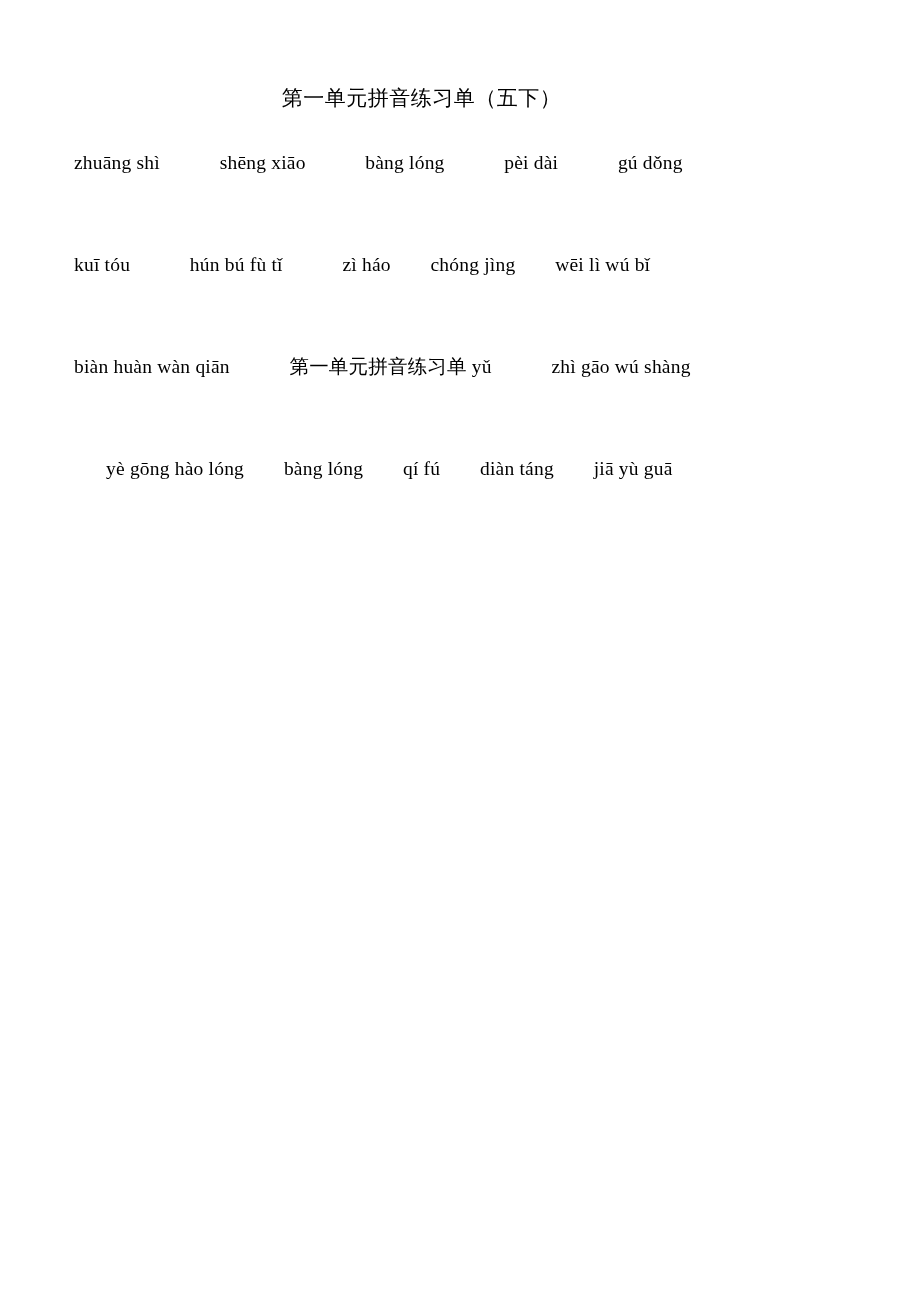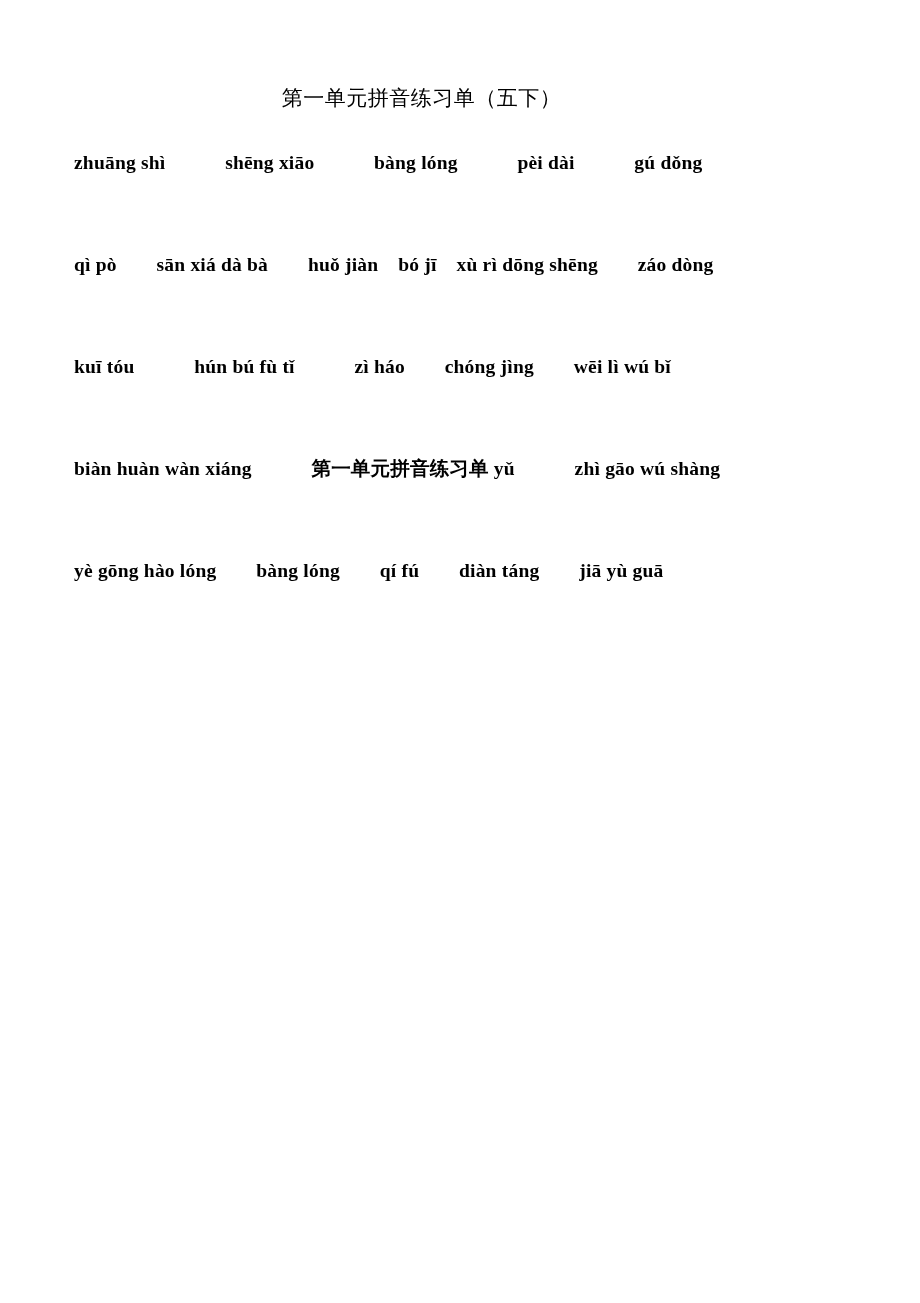--- a/index.html
+++ b/index.html
@@ -38,41 +38,40 @@
     padding-right: 58px;
     padding-top: 30px;
   }
   .pinyin-row {
     font-size: 19.5px;
     line-height: 44px;
     margin: 0 0 58px 0;
     white-space: normal;
     word-spacing: 0px;
     letter-spacing: 0.2px;
-    font-weight: bold;
   }
   .pinyin-row:last-child {
     margin-bottom: 0;
+    margin-left: 32px;
   }
   .grp {
     display: inline;
   }
   
   .gap-s::after  { content: "\2002\2002"; }
   .gap-m::after  { content: "\2002\2002\2002\2002"; }
   .gap-l::after  { content: "\2002\2002\2002\2002\2002\2002"; }
 </style>
 </head>
 <body>
 
 <div class="page">
 
   <h1 class="doc-title">第一单元拼音练习单（五下）</h1>
 
   <div class="content">
     <div class="pinyin-row"><span class="grp gap-l">zhuāng shì</span><span class="grp gap-l">shēng xiāo</span><span class="grp gap-l">bàng lóng</span><span class="grp gap-l">pèi dài</span><span class="grp">gú dǒng</span></div>
-    <div class="pinyin-row"><span class="grp gap-m">qì pò</span><span class="grp gap-m">sān xiá dà bà</span><span class="grp gap-s">huǒ jiàn</span><span class="grp gap-s">bó jī</span><span class="grp gap-m">xù rì dōng shēng</span><span class="grp">záo dòng</span></div>
     <div class="pinyin-row"><span class="grp gap-l">kuī tóu</span><span class="grp gap-l">hún bú fù tǐ</span><span class="grp gap-m">zì háo</span><span class="grp gap-m">chóng jìng</span><span class="grp">wēi lì wú bǐ</span></div>
-    <div class="pinyin-row"><span class="grp gap-l">biàn huàn wàn xiáng</span><span class="grp gap-l">第一单元拼音练习单 yǔ</span><span class="grp">zhì gāo wú shàng</span></div>
+    <div class="pinyin-row"><span class="grp gap-l">biàn huàn wàn qiān</span><span class="grp gap-l">第一单元拼音练习单 yǔ</span><span class="grp">zhì gāo wú shàng</span></div>
     <div class="pinyin-row"><span class="grp gap-m">yè gōng hào lóng</span><span class="grp gap-m">bàng lóng</span><span class="grp gap-m">qí fú</span><span class="grp gap-m">diàn táng</span><span class="grp">jiā yù guā</span></div>
   </div>
 
 </div>
 
 </body></html>

